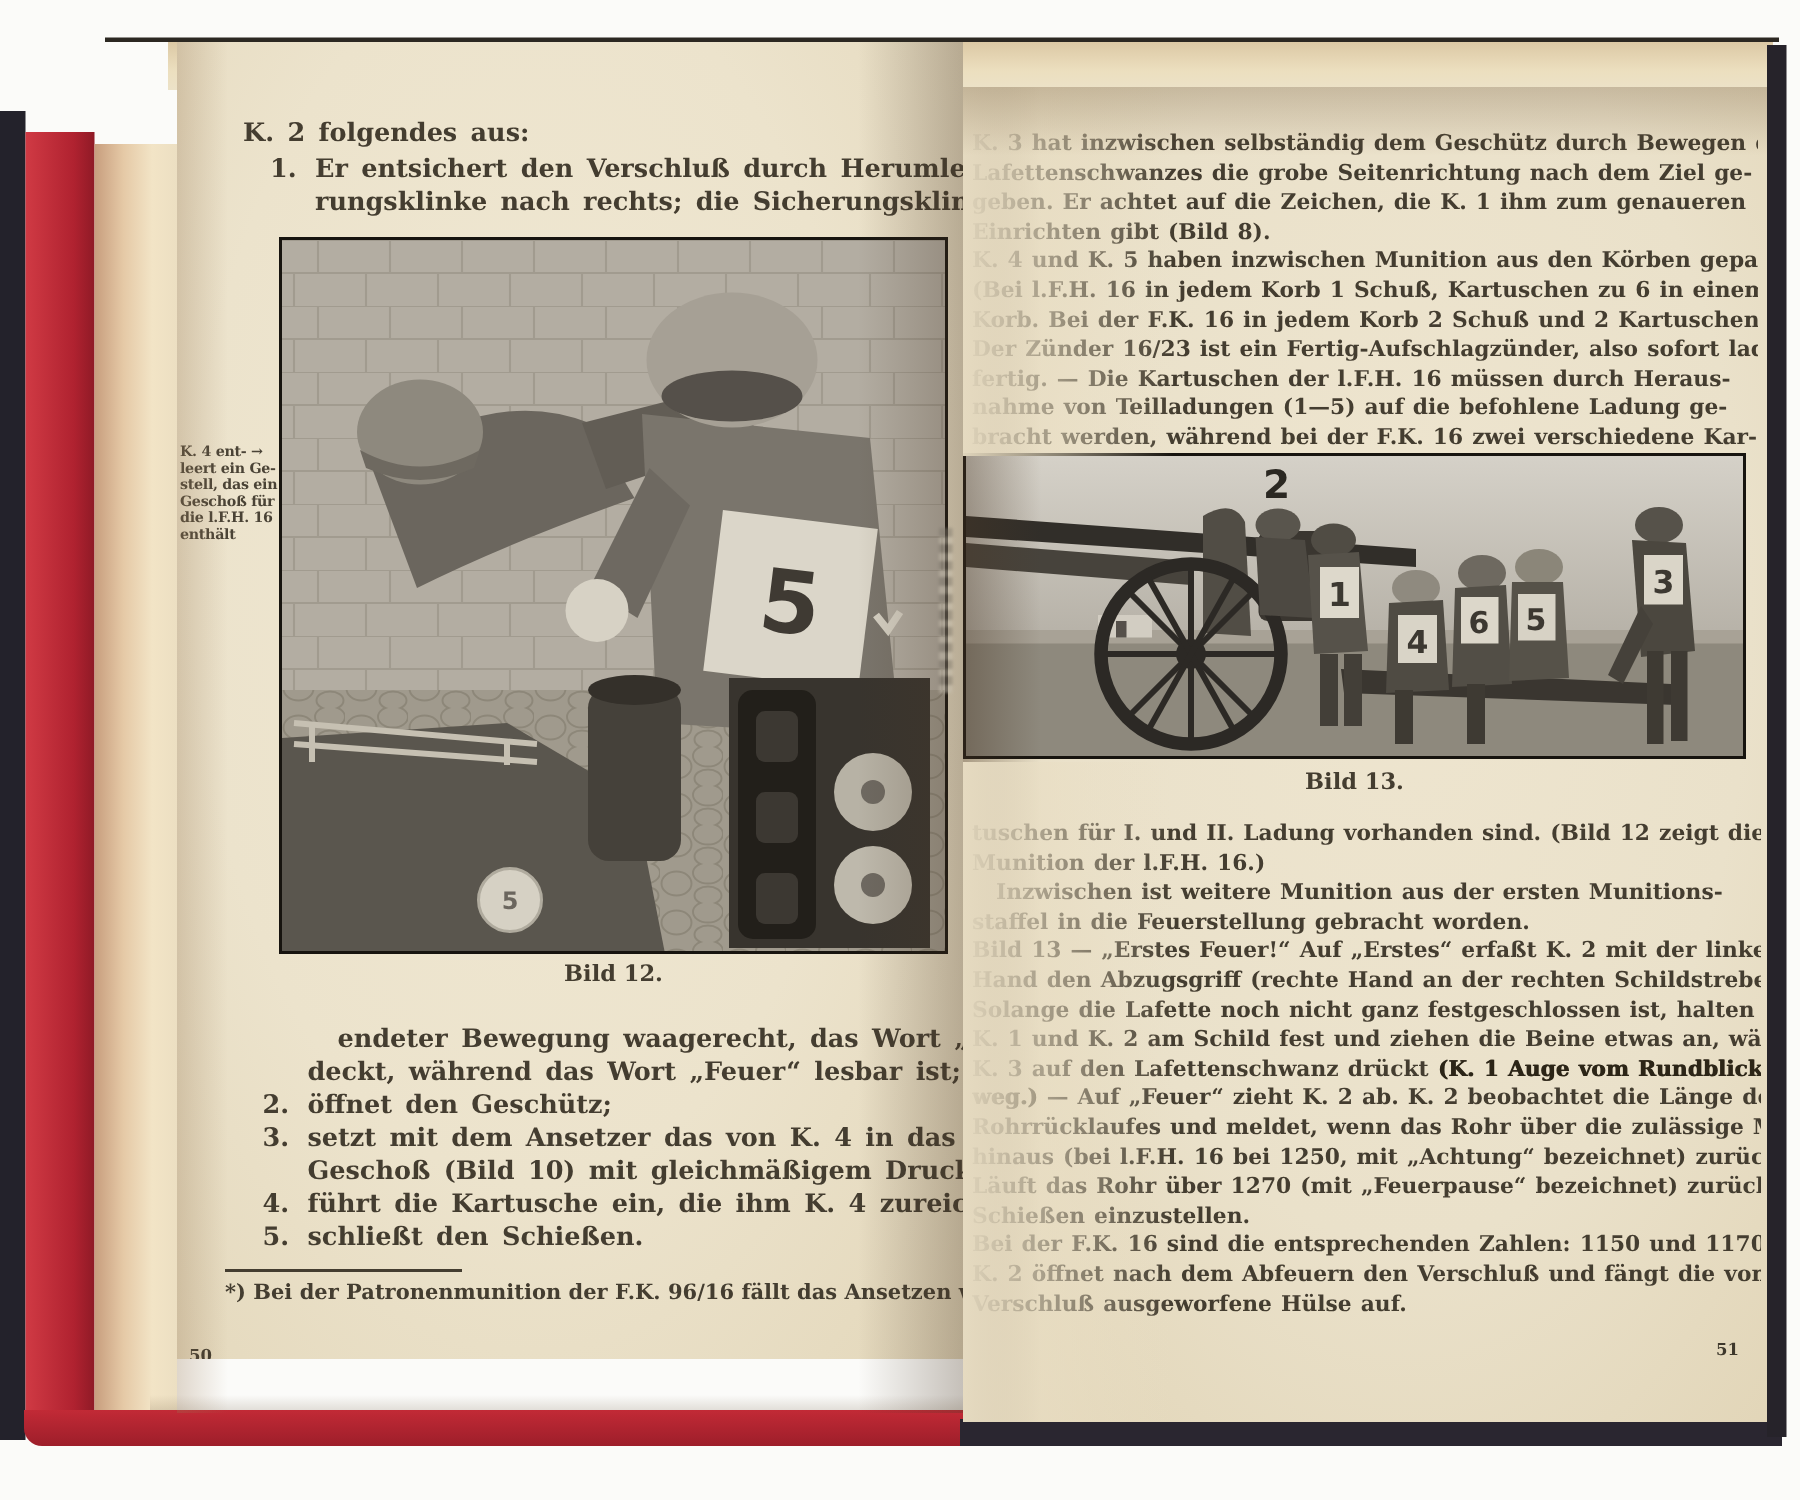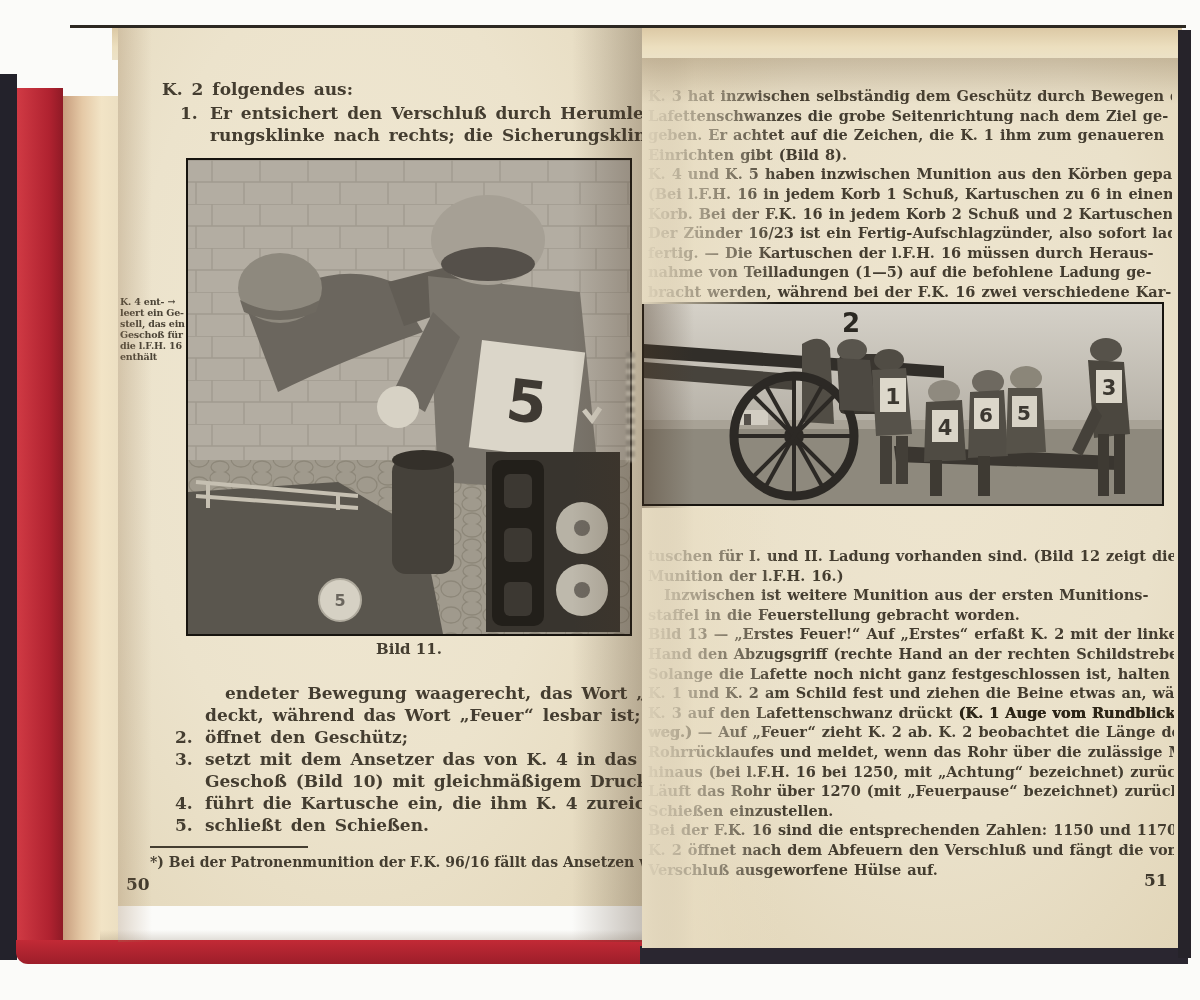--- a/index.html
+++ b/index.html
@@ -44,21 +44,21 @@
   .tl{white-space:nowrap;}
   .b span, .b{ text-shadow:.5px 0 0 currentColor; color:#2c2517;}
   .lp-text{font-size:17px;line-height:22px;word-spacing:3px;}
   .rp-text{font-size:14.5px;line-height:19.6px;word-spacing:1px;}
   .caption{font-size:15px;font-weight:700;color:#443d30;text-align:center;}
   .listrow{display:flex;}
   .listrow .num{width:30px;flex:0 0 30px;}
   .margin-note{font-size:9.5px;line-height:11px;font-weight:700;color:#4a4336;
       letter-spacing:-.2px;word-spacing:0;}
   .footnote{font-size:14px;font-weight:700;color:#443d30;white-space:nowrap;}
-  .pagenum{font-size:17px;font-weight:700;color:#3e382c;}
+  .pagenum{font-size:11px;font-weight:700;color:#3e382c;margin-top:23px;}
   .photo{border:2px solid #17140f;box-sizing:border-box;background:#aaa59a;}
   .credit-smudge{left:626px;top:352px;width:9px;height:110px;opacity:.45;filter:blur(1px);
       background:repeating-linear-gradient(to bottom,#7b756a 0 6px,#c9c2b2 6px 11px);}
 </style>
 </head>
 <body>
 
 <div class="abs cover-dark-left"></div>
 <div class="abs cover-red-left"></div>
 <div class="abs page-edges-left"></div>
@@ -137,21 +137,21 @@
       <rect x="316" y="368" width="28" height="34" rx="6" fill="#3c3832"></rect>
       <rect x="316" y="422" width="28" height="34" rx="6" fill="#3c3832"></rect>
       <circle cx="394" cy="368" r="26" fill="#b7b2a5"></circle>
       <circle cx="394" cy="430" r="26" fill="#beb9ac"></circle>
       <circle cx="394" cy="368" r="8" fill="#6e6961"></circle>
       <circle cx="394" cy="430" r="8" fill="#6e6961"></circle>
       <circle cx="152" cy="440" r="21" fill="#d6d1c4" stroke="#b0ab9e" stroke-width="2"></circle>
       <text x="152" y="446" font-family="DejaVu Sans, sans-serif" font-size="16" font-weight="700" fill="#6b665e" text-anchor="middle">5</text>
     </svg>
   </div>
-  <div class="abs caption" style="left:68px;top:612px;width:446px;">Bild 11.</div>
+  <div class="abs caption" style="left:68px;top:612px;width:446px;">Bild 12.</div>
 
   <div class="abs ink lp-text" style="left:57px;top:654px;width:467px;">
     <div style="padding-left:30px;overflow:hidden;">
         <div class="tl" style="padding-left: 20px;"><span>endeter Bewegung waagerecht, das Wort „Sicher“ ist</span></div>
         <div class="tl"><span>deckt, während das Wort „Feuer“ lesbar ist;</span></div>
       </div>
     <div class="listrow">
       <span class="num">2.</span>
       <div style="overflow:hidden;width:437px;">
           <div class="tl">öffnet den Geschütz;</div>
@@ -269,20 +269,21 @@
         <ellipse cx="462" cy="46" rx="16" ry="12" fill="#56524a"></ellipse>
         <path d="M444 56 L480 58 L486 130 L450 134 Z" fill="#4b473f"></path>
         <rect x="452" y="66" width="26" height="33" fill="#dad5c8"></rect>
         <text x="465" y="91" font-family="DejaVu Sans, sans-serif" font-size="21" font-weight="700" fill="#3c3831" text-anchor="middle">3</text>
         <path d="M450 100 L428 146 L438 152 L458 112 Z" fill="#45413a"></path>
         <rect x="454" y="130" width="11" height="62" fill="#3e3a33"></rect>
           <rect x="470" y="130" width="11" height="60" fill="#3e3a33"></rect>
       </g>
     </svg>
   </div>
+  <div class="abs caption" style="left:0px;top:454px;width:522px;">Bild 13.</div>
 
   <div class="abs ink rp-text" style="left:6px;top:488px;width:526px;overflow:hidden;">
       <div class="tl">tuschen für I. und II. Ladung vorhanden sind. (Bild 12 zeigt die</div>
       <div class="tl">Munition der l.F.H. 16.)</div>
       <div class="tl" style="padding-left: 16px;"><span>Inzwischen ist weitere Munition aus der ersten Munitions-</span></div>
       <div class="tl">staffel in die Feuerstellung gebracht worden.</div>
       <div class="tl">Bild 13 — „Erstes Feuer!“ Auf „Erstes“ erfaßt K. 2 mit der linken</div>
       <div class="tl">Hand den Abzugsgriff (rechte Hand an der rechten Schildstrebe).</div>
       <div class="tl">Solange die Lafette noch nicht ganz festgeschlossen ist, halten sich</div>
       <div class="tl">K. 1 und K. 2 am Schild fest und ziehen die Beine etwas an, während</div>

